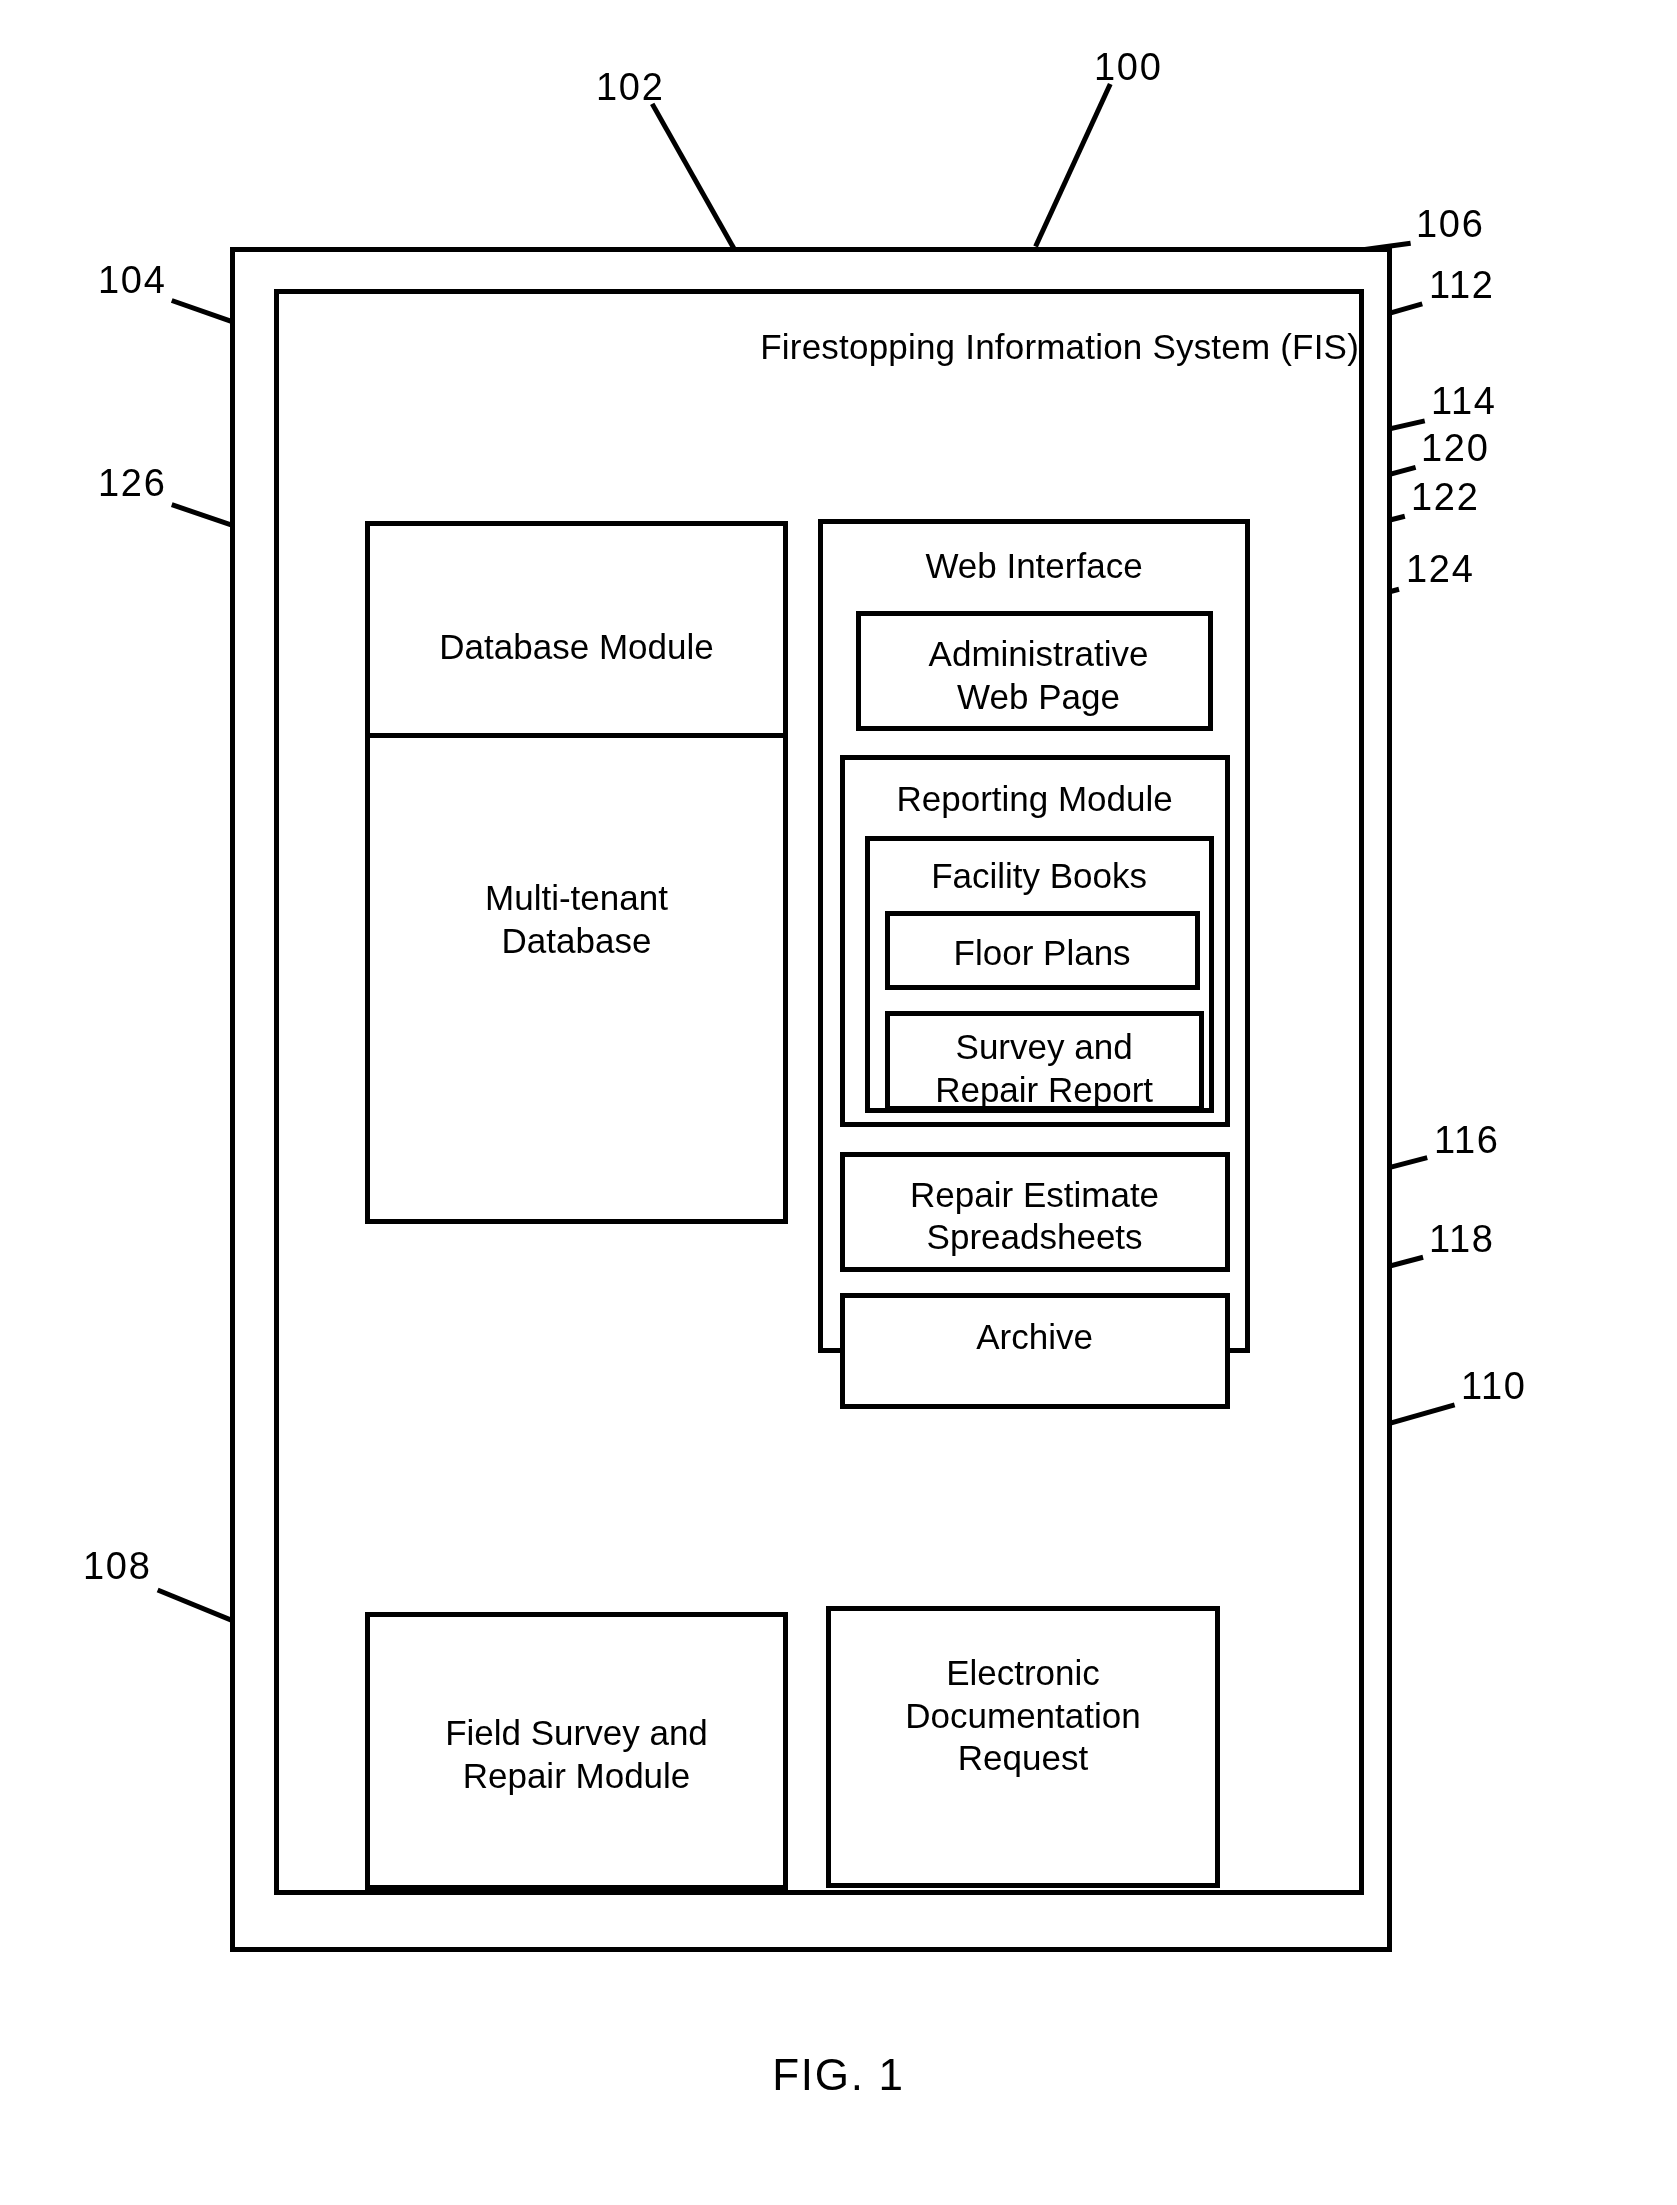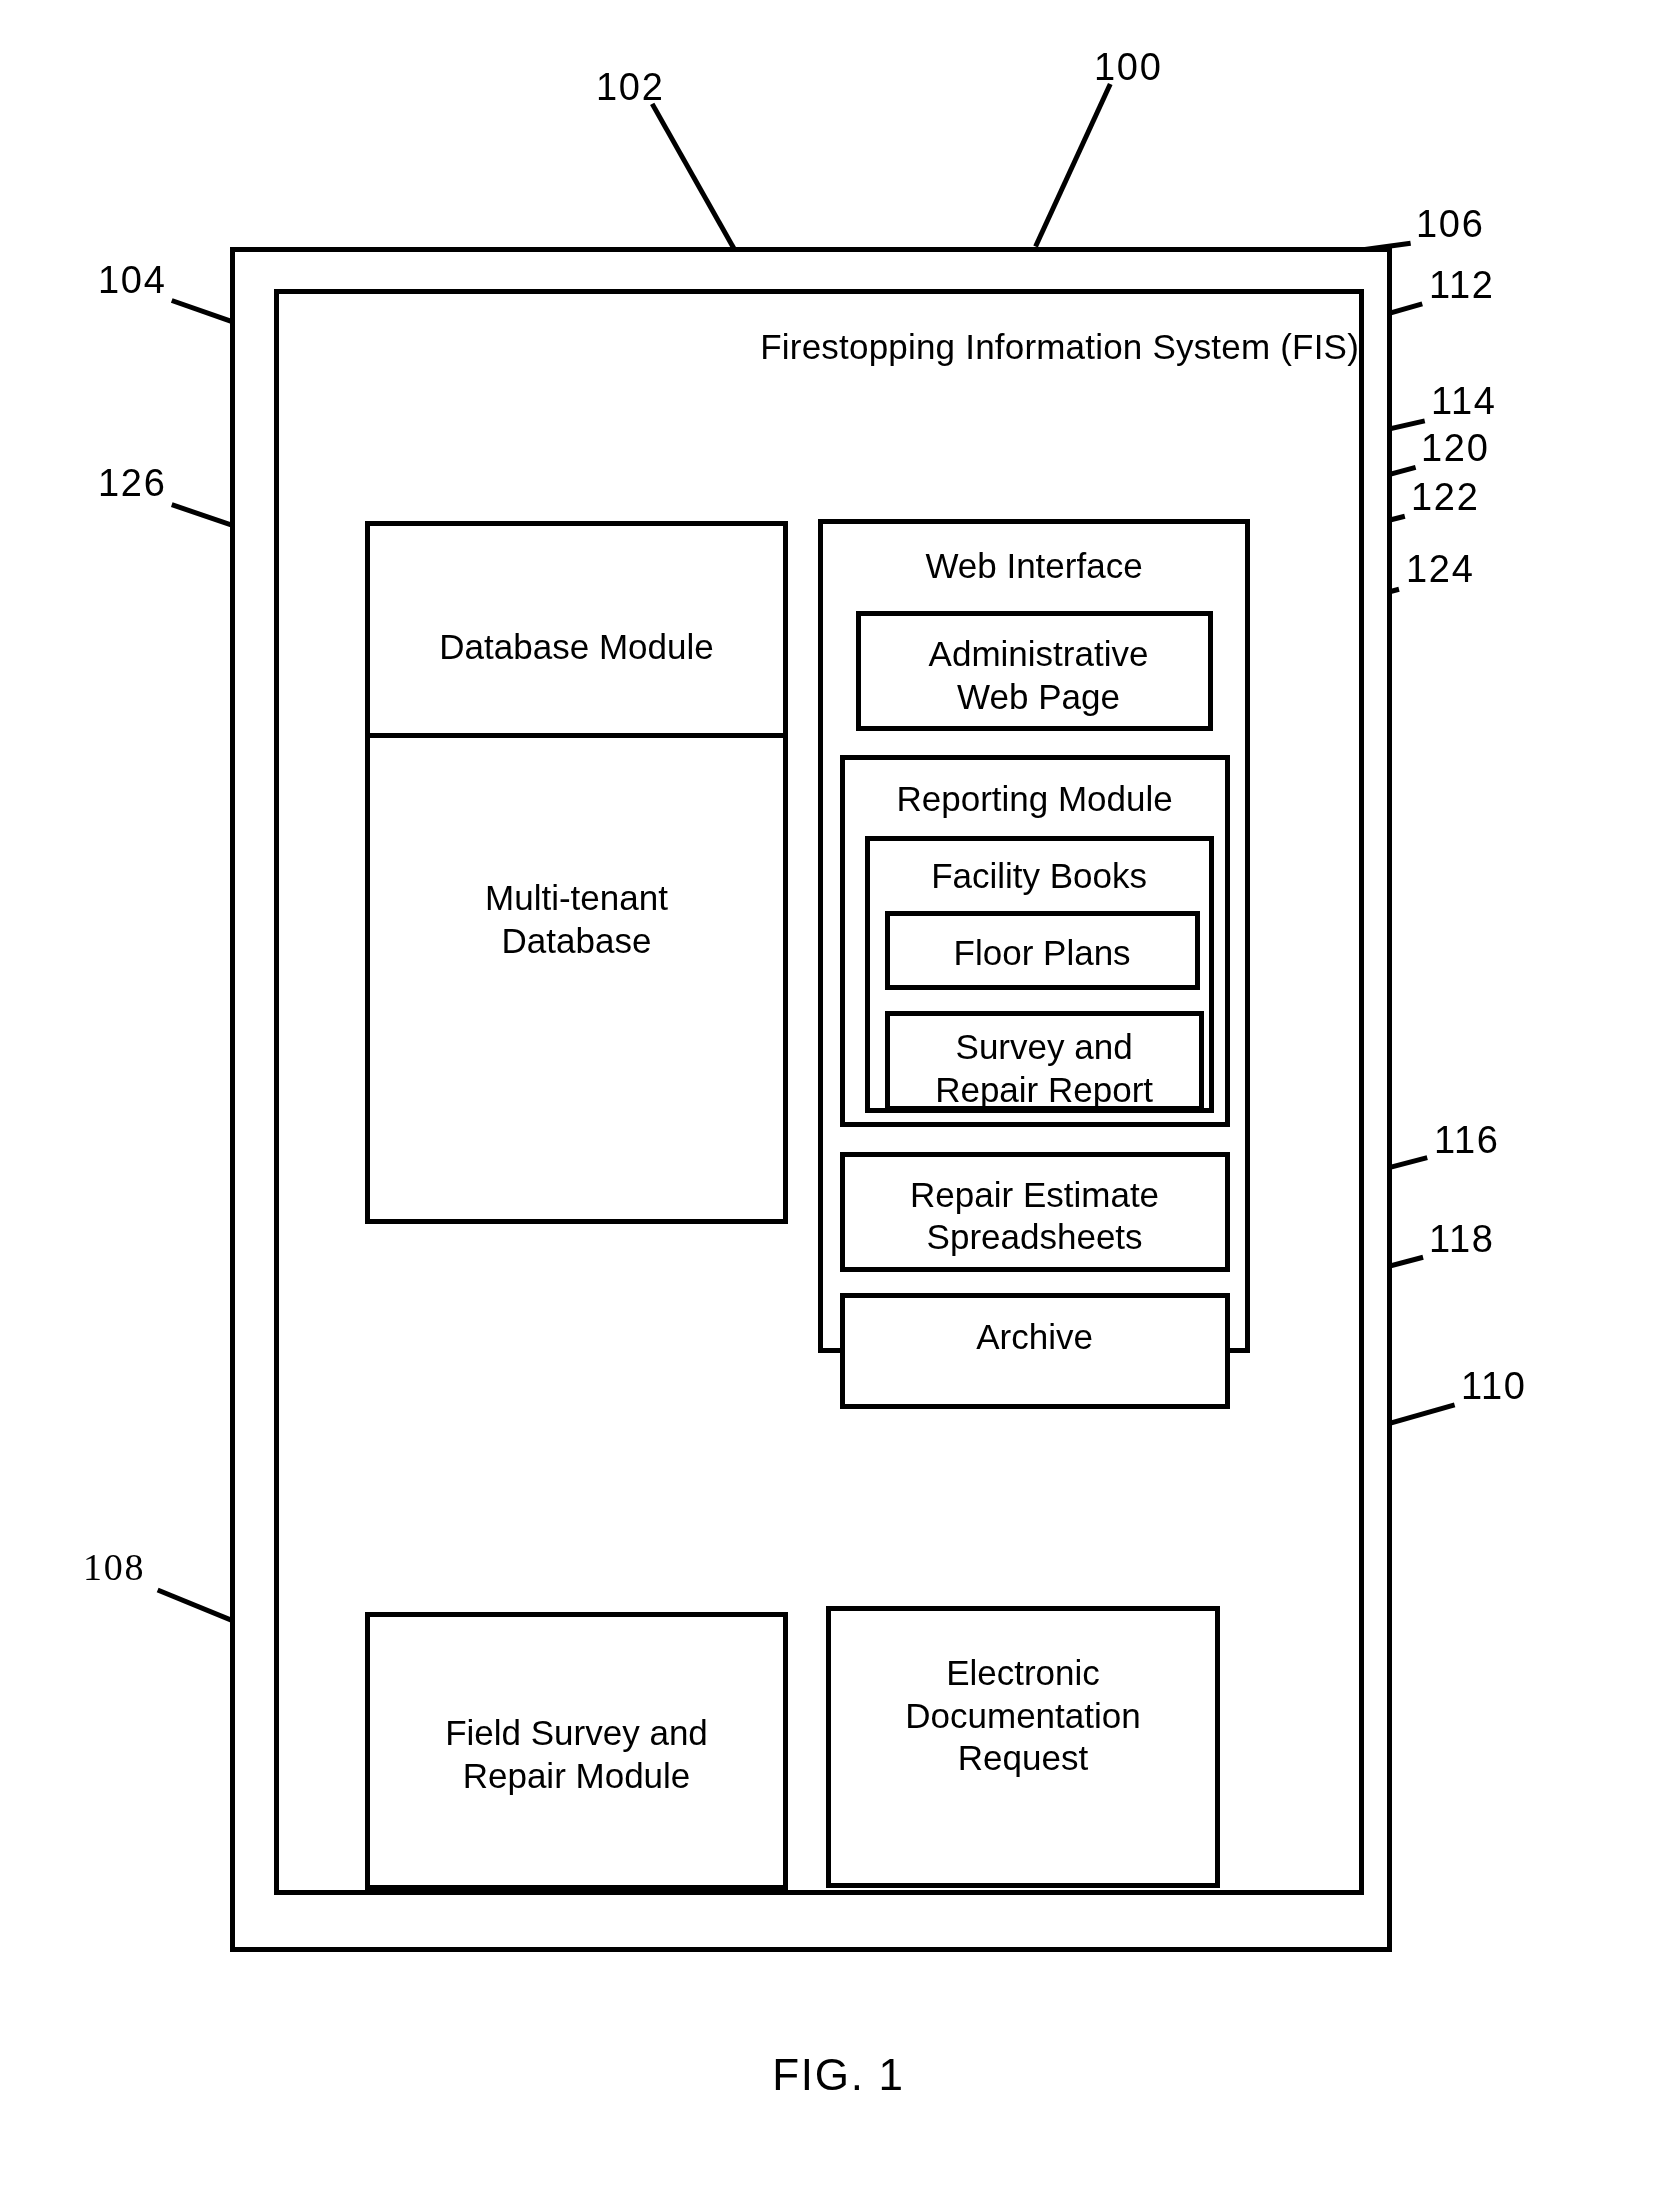--- a/index.html
+++ b/index.html
@@ -211,21 +211,21 @@
     <line x1="1686" y1="710" x2="1437" y2="776"></line>
     <line x1="1720" y1="395" x2="1452" y2="465" transform="translate(0,1000)"></line>
     <line x1="1715" y1="515" x2="1450" y2="585" transform="translate(0,1000)"></line>
     <line x1="1753" y1="1693" x2="1489" y2="1768"></line>
   </svg>
 
   <div class="ref-num" style="left:1094px;top:46px;">100</div>
   <div class="ref-num" style="left:596px;top:66px;">102</div>
   <div class="ref-num" style="left:98px;top:259px;">104</div>
   <div class="ref-num" style="left:98px;top:462px;">126</div>
-  <div class="ref-num" style="left:83px;top:1545px;font-family:Liberation Serif, serif;">108</div>
+  <div class="ref-num" style="left:83px;top:1545px;">108</div>
   <div class="ref-num" style="left:1416px;top:203px;">106</div>
   <div class="ref-num" style="left:1429px;top:264px;">112</div>
   <div class="ref-num" style="left:1431px;top:380px;">114</div>
   <div class="ref-num" style="left:1421px;top:427px;">120</div>
   <div class="ref-num" style="left:1411px;top:476px;">122</div>
   <div class="ref-num" style="left:1406px;top:548px;">124</div>
   <div class="ref-num" style="left:1434px;top:1119px;">116</div>
   <div class="ref-num" style="left:1429px;top:1218px;">118</div>
   <div class="ref-num" style="left:1461px;top:1365px;">110</div>
 

